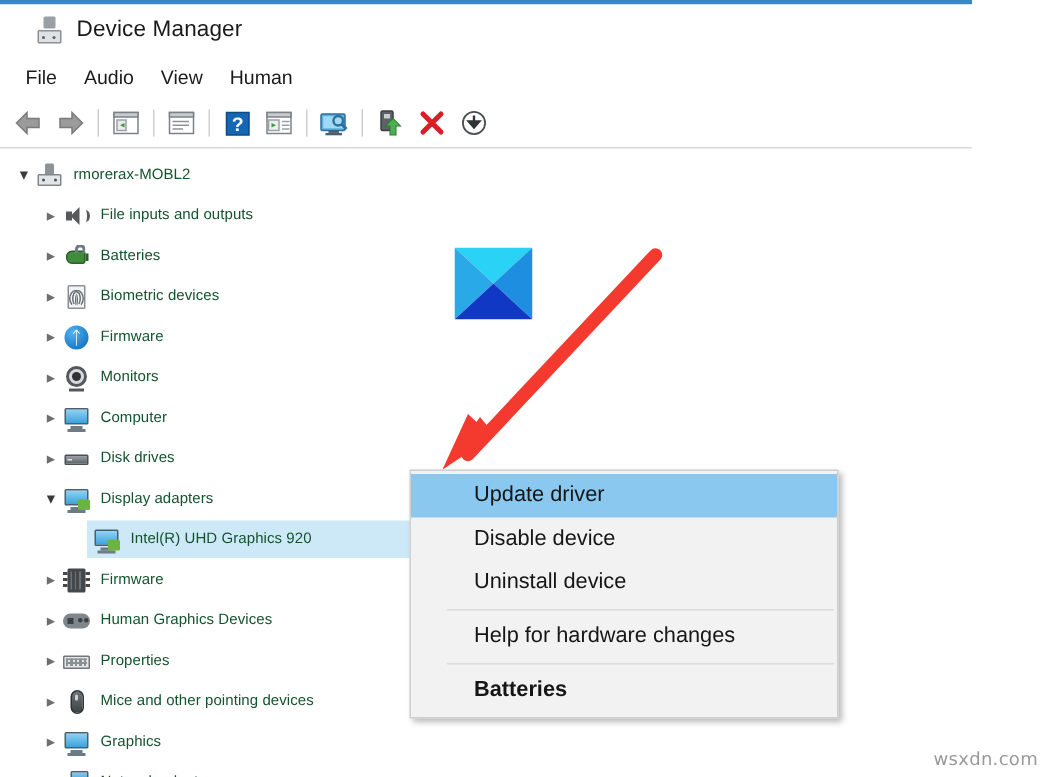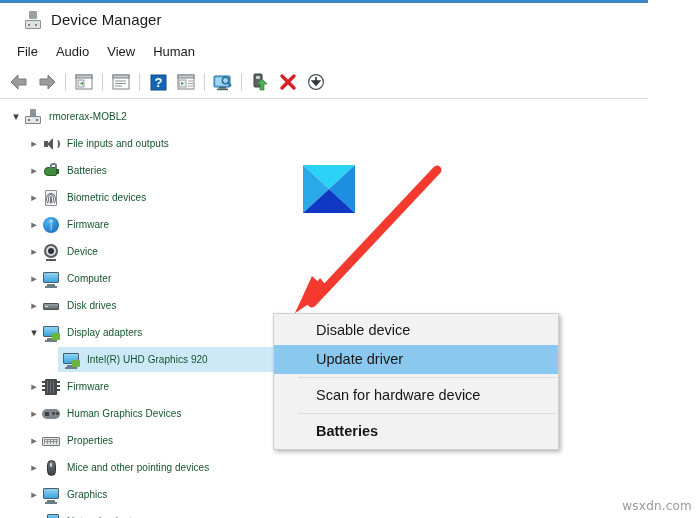--- a/index.html
+++ b/index.html
@@ -648,21 +648,21 @@
       <span class="lbl">Firmware</span>
     </div>
 
     <div class="row depth1">
       <span class="chev">▸</span>
       <span class="ico">
         <span class="i-cam-ring"></span>
           <span class="i-cam-lens"></span>
           <span class="i-cam-stand"></span>
       </span>
-      <span class="lbl">Device</span>
+      <span class="lbl">Monitors</span>
     </div>
 
     <div class="row depth1">
       <span class="chev">▸</span>
       <span class="ico">
         <span class="i-monitor-screen"></span>
           <span class="i-monitor-stand"></span>
           <span class="i-monitor-base"></span>
       </span>
       <span class="lbl">Computer</span>
@@ -768,24 +768,25 @@
 
   <svg id="red-arrow" viewBox="0 0 180 160">
     <g>
       <path d="M147 12 L22 145" stroke="#f4392e" stroke-width="9" stroke-linecap="round"></path>
       <path d="M5 155 L40 132 L30 120 Z" fill="#f4392e"></path>
       <path d="M5 155 L22 118 L37 132 Z" fill="#f4392e"></path>
     </g>
   </svg>
 
   <div id="ctxmenu">
+    <div class="ctx-item highlight">Update driver</div>
     <div class="ctx-item">Disable device</div>
-    <div class="ctx-item highlight">Update driver</div>
+    <div class="ctx-item">Uninstall device</div>
     <div class="ctx-sep"></div>
-    <div class="ctx-item">Scan for hardware device</div>
+    <div class="ctx-item">Help for hardware changes</div>
     <div class="ctx-sep"></div>
     <div class="ctx-item bold">Batteries</div>
   </div>
 
 </div>
 
 <div id="right-gutter"></div>
 
 <div id="watermark">wsxdn.com</div>
 

